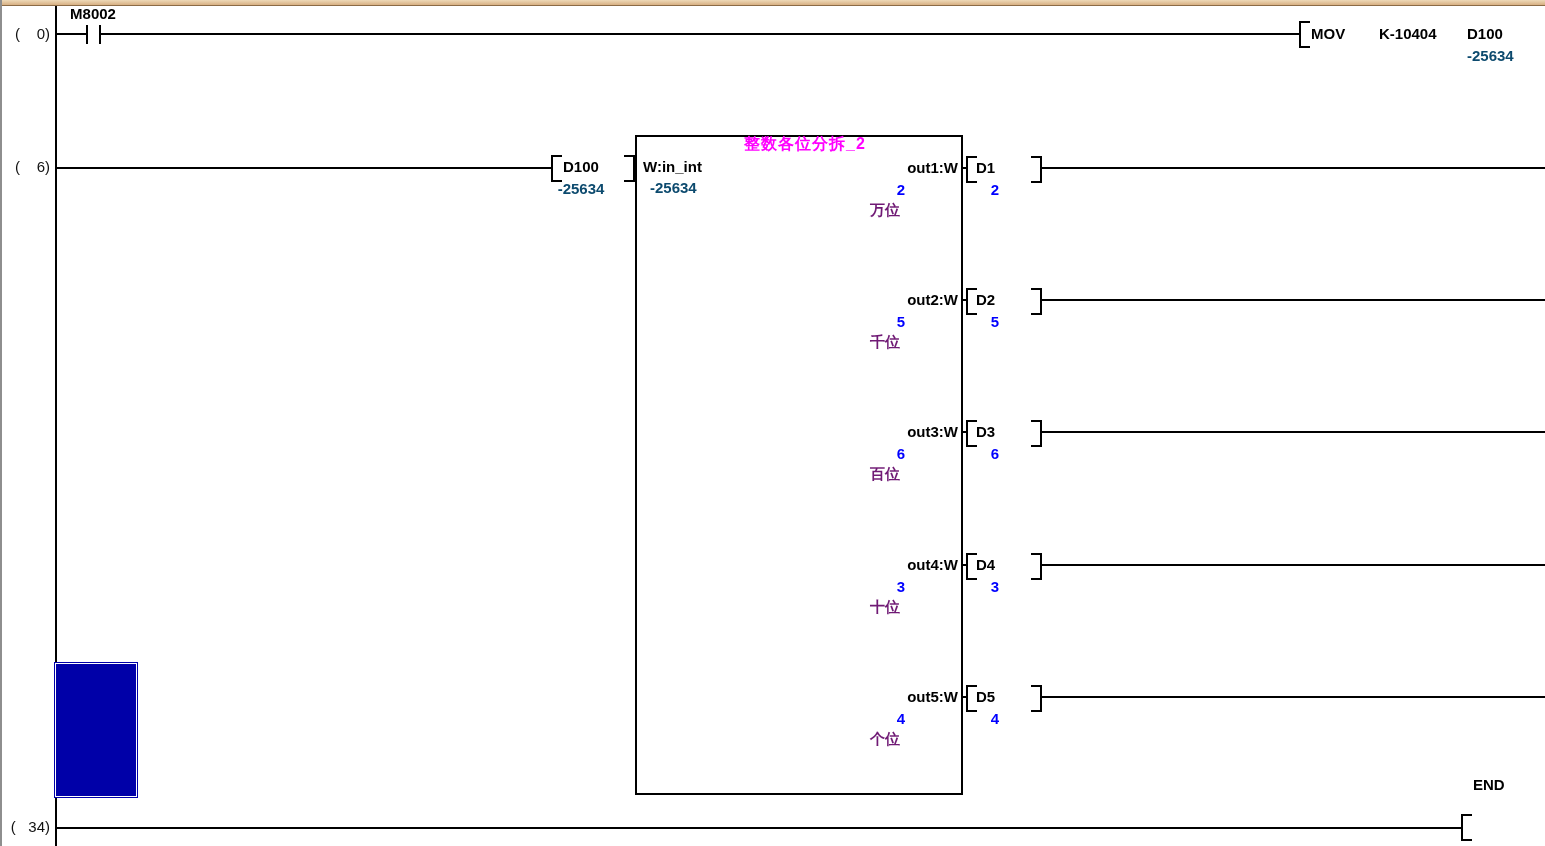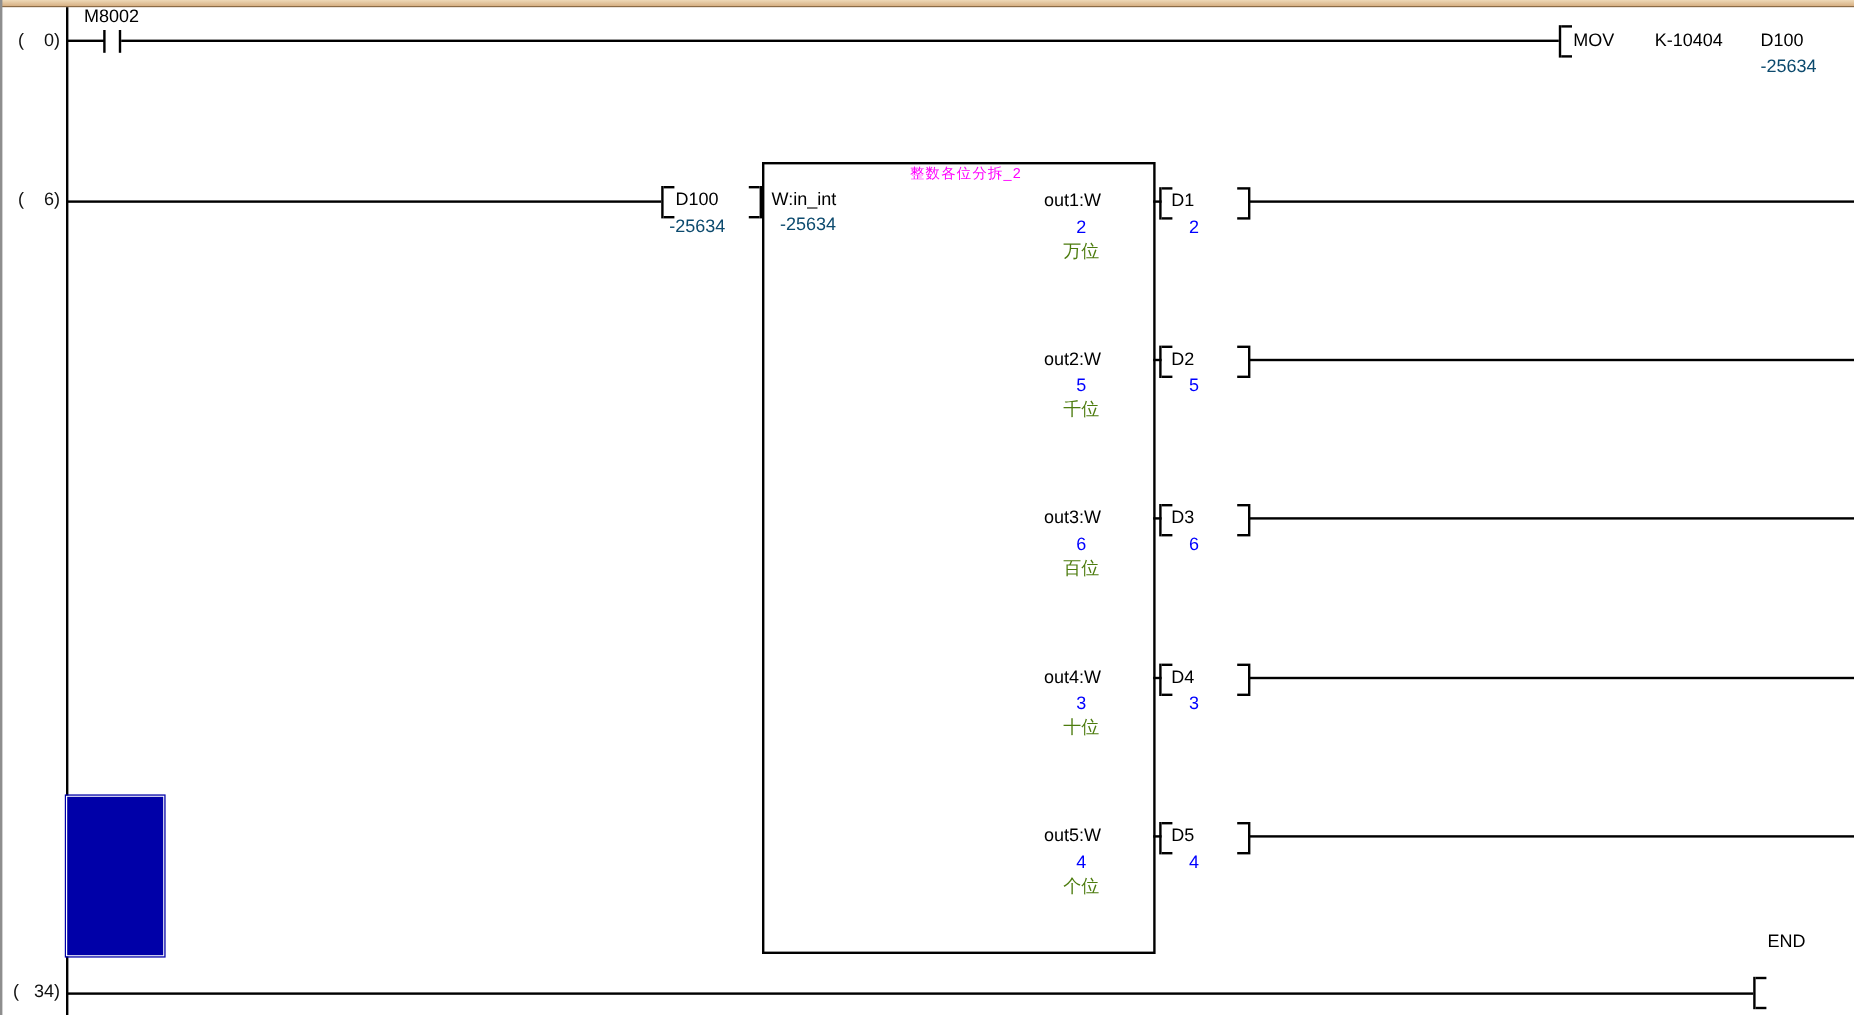--- a/index.html
+++ b/index.html
@@ -1,20 +1,20 @@
 <!DOCTYPE html>
 <html><head>
 <meta charset="utf-8">
 <style>
   html,body{margin:0;padding:0;background:#fff;}
   .screen{
     position:relative;width:1545px;height:846px;background:#ffffff;overflow:hidden;
     font-family:"Liberation Sans",sans-serif;font-size:15px;color:#000;line-height:16px;
   }
-  .txt{position:absolute;white-space:pre;}
+  .txt{position:absolute;white-space:pre;font-weight:bold;}
   .blue{color:#0c4a6e;}
   .magenta{color:#ff00ff;}
   
   .top-strip{position:absolute;left:0;top:0;width:1545px;height:5px;
     background:linear-gradient(#eed9b8,#d7b083);border-bottom:1px solid #8b6b46;}
   .left-edge{position:absolute;left:0;top:0;width:2px;height:846px;background:#8e8e8e;}
   
   .rail{position:absolute;left:55px;top:6px;width:2px;height:840px;background:#000;}
   .wire{position:absolute;height:2px;background:#000;}
   .cbar{position:absolute;width:2px;height:19px;background:#000;}
@@ -22,26 +22,26 @@
   .lb{border-left:2px solid #000;}
   .rb{border-right:2px solid #000;}
   .lb::before,.lb::after,.rb::before,.rb::after{
     content:"";position:absolute;left:0;width:9px;height:2px;background:#000;}
   .lb::before,.rb::before{top:0;}
   .lb::after,.rb::after{bottom:0;}
   .step{position:absolute;left:8px;width:42px;text-align:right;white-space:pre;color:#111;}
   .fb-block{position:absolute;left:635px;top:135px;width:328px;height:660px;
     border:2px solid #000;box-sizing:border-box;background:#fff;}
   .fb-title{position:absolute;left:635px;top:136px;width:328px;padding-left:12px;
-    box-sizing:border-box;text-align:center;font-size:12px;letter-spacing:1px;}
+    box-sizing:border-box;text-align:center;font-size:16px;letter-spacing:1px;}
   
   .orow{position:absolute;left:870px;top:calc(var(--y) - 13px);width:675px;height:64px;}
-  .o-label{position:absolute;left:0;top:5px;width:88px;}
+  .o-label{position:absolute;left:0;top:5px;width:88px;text-align:right;}
   .o-val{position:absolute;left:0;top:27px;width:62px;text-align:center;color:#0000ff;}
-  .o-cmt{position:absolute;left:0;top:47px;width:62px;text-align:center;color:#4d7c0f;}
+  .o-cmt{position:absolute;left:0;top:47px;width:62px;text-align:left;color:#701a75;}
   .o-stub{position:absolute;left:91px;top:12px;width:7px;height:2px;background:#000;}
   .o-lb{left:96px;top:1px;}
   .o-dev{position:absolute;left:106px;top:5px;}
   .o-rb{left:161px;top:1px;}
   .o-dval{position:absolute;left:96px;top:27px;width:58px;text-align:center;color:#0000ff;}
   .o-wire{position:absolute;left:170px;top:12px;width:505px;height:2px;background:#000;}
   
   .cursor{position:absolute;left:55px;top:663px;width:80px;height:132px;
     background:#0000a8;border:1px solid #ffffff;outline:1px solid #0000a8;}
 </style>

